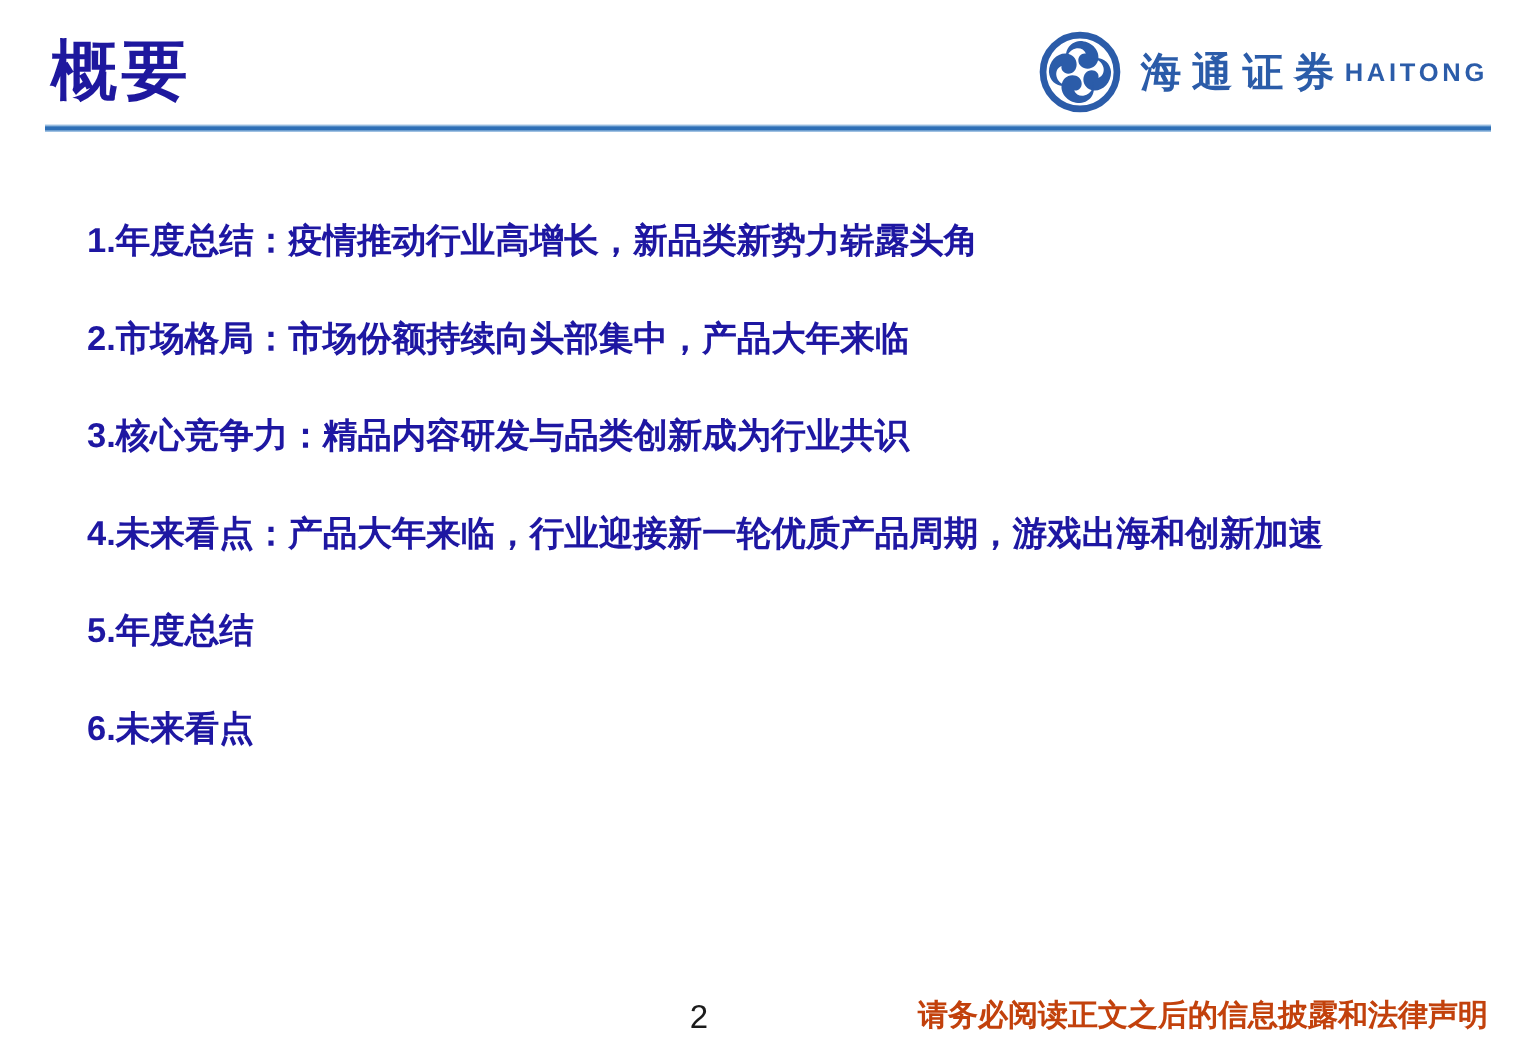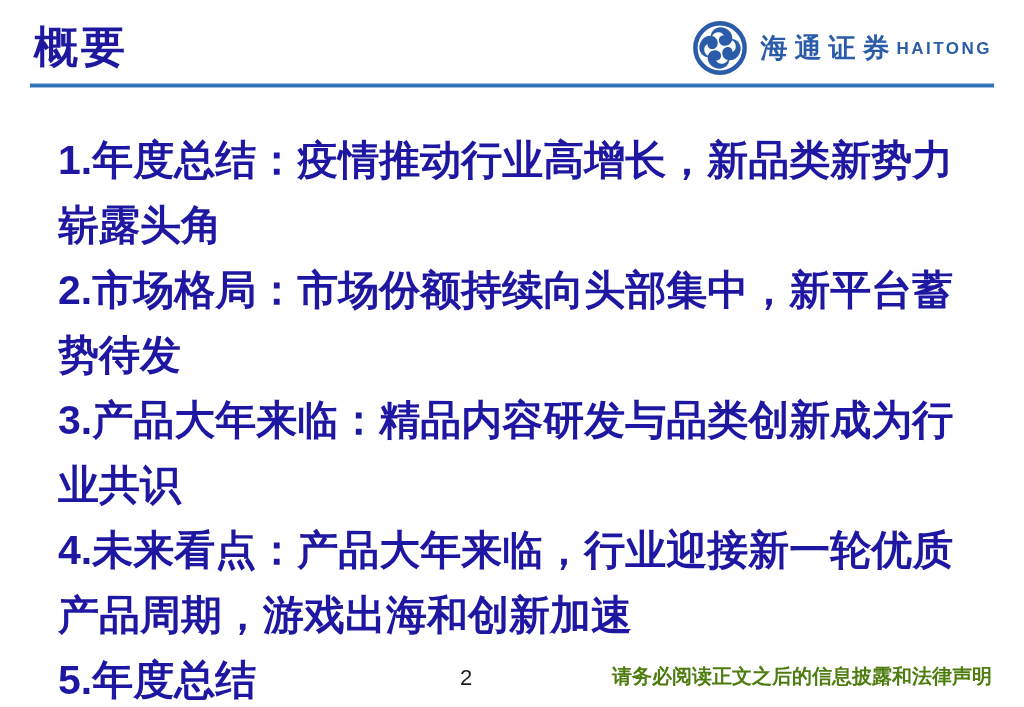--- a/index.html
+++ b/index.html
@@ -67,21 +67,21 @@
     font-family: "Liberation Sans", sans-serif;
   }
   .outline {
     position: absolute;
     left: 58px;
     top: 128px;
     width: 912px;
     list-style: none;
   }
   .outline li {
-    font-size: 41px;
+    font-size: 23px;
     line-height: 65px;
     font-weight: bold;
     color: #1e17a2;
   }
   .item-num { font-family: "Liberation Sans", sans-serif; }
   .item-text { font-family: "Liberation Serif", serif; }
   .page-number {
     position: absolute;
     left: 0;
     bottom: 16px;
@@ -90,21 +90,21 @@
     font-size: 22px;
     color: #1b1b1b;
     font-family: "Liberation Sans", sans-serif;
   }
   .disclaimer {
     position: absolute;
     right: 32px;
     bottom: 17px;
     font-size: 20px;
     font-weight: bold;
-    color: #4d7c0f;
+    color: #c2410c;
     white-space: nowrap;
     font-family: "Liberation Serif", serif;
   }
 </style>
 </head>
 <body>
 
 <div class="slide">
 
   <div class="page-title">概要</div>
@@ -125,24 +125,24 @@
     </div>
   </div>
 
   <div class="header-rule"></div>
 
   <ul class="outline">
     <li>
       <span class="item-num">1.</span><span class="item-text">年度总结：疫情推动行业高增长，新品类新势力崭露头角</span>
     </li>
     <li>
-      <span class="item-num">2.</span><span class="item-text">市场格局：市场份额持续向头部集中，新平台蓄势待发</span>
+      <span class="item-num">2.</span><span class="item-text">市场格局：市场份额持续向头部集中，产品大年来临</span>
     </li>
     <li>
-      <span class="item-num">3.</span><span class="item-text">产品大年来临：精品内容研发与品类创新成为行业共识</span>
+      <span class="item-num">3.</span><span class="item-text">核心竞争力：精品内容研发与品类创新成为行业共识</span>
     </li>
     <li>
       <span class="item-num">4.</span><span class="item-text">未来看点：产品大年来临，行业迎接新一轮优质产品周期，游戏出海和创新加速</span>
     </li>
     <li>
       <span class="item-num">5.</span><span class="item-text">年度总结</span>
     </li>
     <li>
       <span class="item-num">6.</span><span class="item-text">未来看点</span>
     </li>

